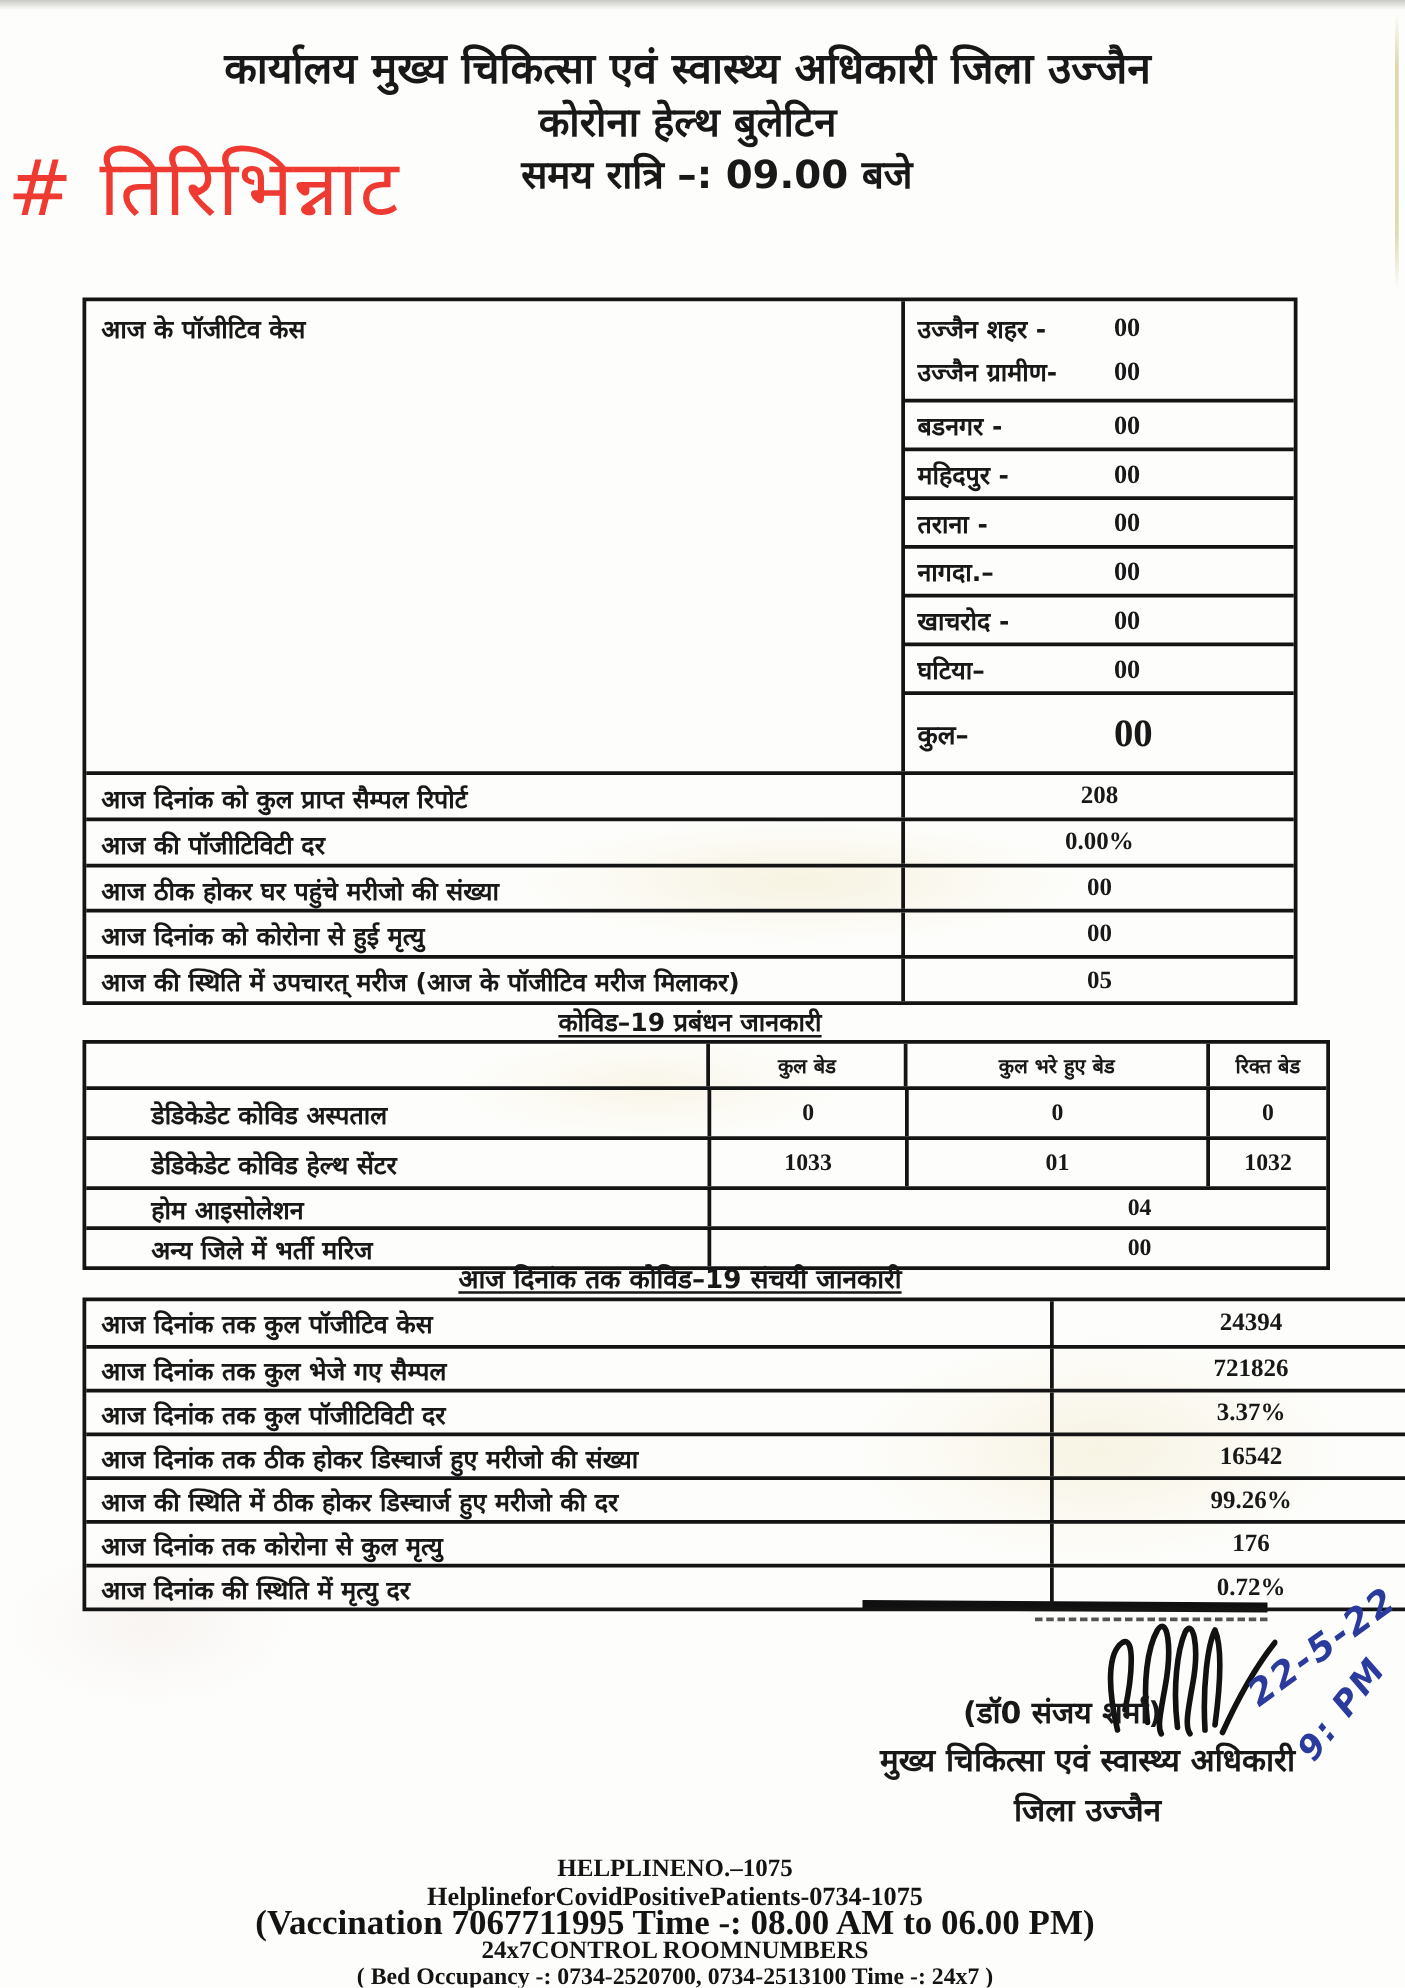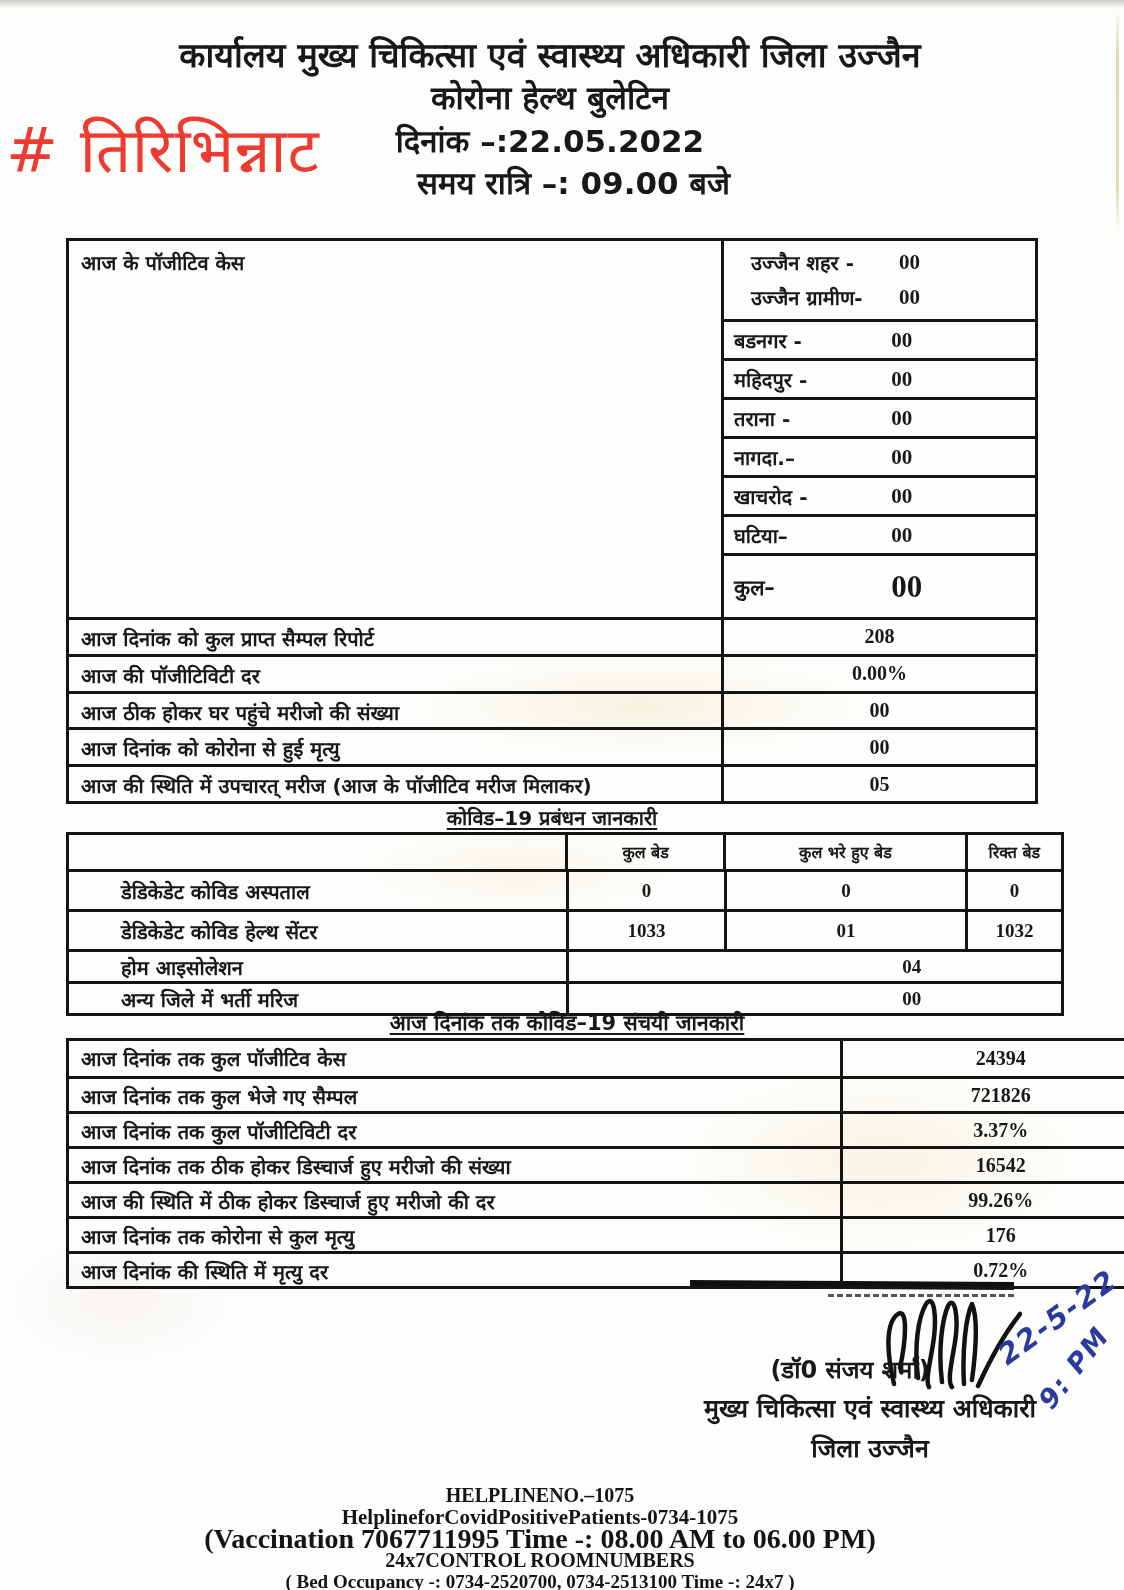--- a/index.html
+++ b/index.html
@@ -33,37 +33,37 @@
   .hdr .l3{font-size:31px;line-height:1.4;}
   .hdr .l4{font-size:31px;line-height:1.35;padding-left:47px;}
   
   .t1{position:absolute;left:66px;top:238px;width:972px;height:566px;
     border:3px solid #141414;box-sizing:border-box;display:flex;flex-direction:column;}
   .t1-top{display:flex;height:376px;box-sizing:border-box;}
   .t1-left{width:652px;box-sizing:border-box;padding:8px 12px;font-size:20px;font-weight:700;}
   .t1-right{flex:1;border-left:3px solid #141414;display:flex;flex-direction:column;box-sizing:border-box;}
   .abox{box-sizing:border-box;padding:4px 10px;display:flex;flex-direction:column;justify-content:center;}
   .abox + .abox{border-top:3px solid #141414;}
-  .abox.b1{height:78px;justify-content:space-around;margin-left:17px;}
+  .abox.b1{height:78px;justify-content:space-around;}
   .abox.s{height:39px;}
   .abox.total{flex:1;}
   .aline{display:flex;align-items:center;}
   .albl{width:54%;font-size:20px;font-weight:700;white-space:nowrap;}
   .aval{font-family:"Liberation Serif",serif;font-weight:700;font-size:21px;}
   .abox.total .albl{font-size:21px;}
   .abox.total .aval{font-size:31px;}
   .t1-row{display:flex;border-top:3px solid #141414;flex:1;box-sizing:border-box;}
   .t1-row .rlbl{width:652px;box-sizing:border-box;padding:5px 12px 0;font-size:20px;font-weight:700;white-space:nowrap;}
   .t1-row .rval{flex:1;border-left:3px solid #141414;display:flex;align-items:center;justify-content:center;
     font-family:"Liberation Serif",serif;font-weight:700;font-size:20px;}
   
   .sec-title{position:absolute;font-size:20px;font-weight:700;text-decoration:underline;
     text-underline-offset:3px;text-decoration-thickness:2px;}
   #t2-title{left:66px;top:804px;width:972px;text-align:center;}
-  #t3-title{left:81px;top:1008px;width:972px;text-align:center;font-size:21px;}
+  #t3-title{left:58px;top:1008px;width:972px;text-align:center;font-size:21px;}
   
   .t2{position:absolute;left:66px;top:832px;width:998px;border:3px solid #141414;box-sizing:border-box;}
   .t2 .trow{display:flex;box-sizing:border-box;}
   .t2 .trow + .trow{border-top:3px solid #141414;padding-left:40px;}
   .t2 .c0{width:48%;box-sizing:border-box;padding:3px 12px 0;font-size:20px;font-weight:700;white-space:nowrap;}
   .t2 .c1{width:16.6%;border-left:3px solid #141414;box-sizing:border-box;text-align:center;}
   .t2 .c2{width:25.3%;border-left:3px solid #141414;box-sizing:border-box;text-align:center;}
   .t2 .c3{flex:1;border-left:3px solid #141414;box-sizing:border-box;text-align:center;}
   .t2 .hrow{height:34px;margin-left:38px;}
   .t2 .hrow .hc{display:flex;align-items:center;justify-content:center;font-size:16px;font-weight:700;}
@@ -110,21 +110,20 @@
 
   <div class="top-band"></div>
   <div class="edge-line"></div>
   <div class="skew-bar"></div>
 
   <div class="watermark nowrap"># तिरिभिन्नाट</div>
 
   <div class="hdr">
     <div class="l1">कार्यालय मुख्य चिकित्सा एवं स्वास्थ्य अधिकारी जिला उज्जैन</div>
     <div class="l2">कोरोना हेल्थ बुलेटिन</div>
-    <div class="l3">दिनांक –:22.05.2022</div>
     <div class="l4">समय रात्रि –: 09.00 बजे</div>
   </div>
 
   <div class="t1">
     <div class="t1-top">
       <div class="t1-left">आज के पॉजीटिव केस</div>
       <div class="t1-right">
         <div class="abox b1">
           <div class="aline">
             <span class="albl">उज्जैन शहर -</span>

